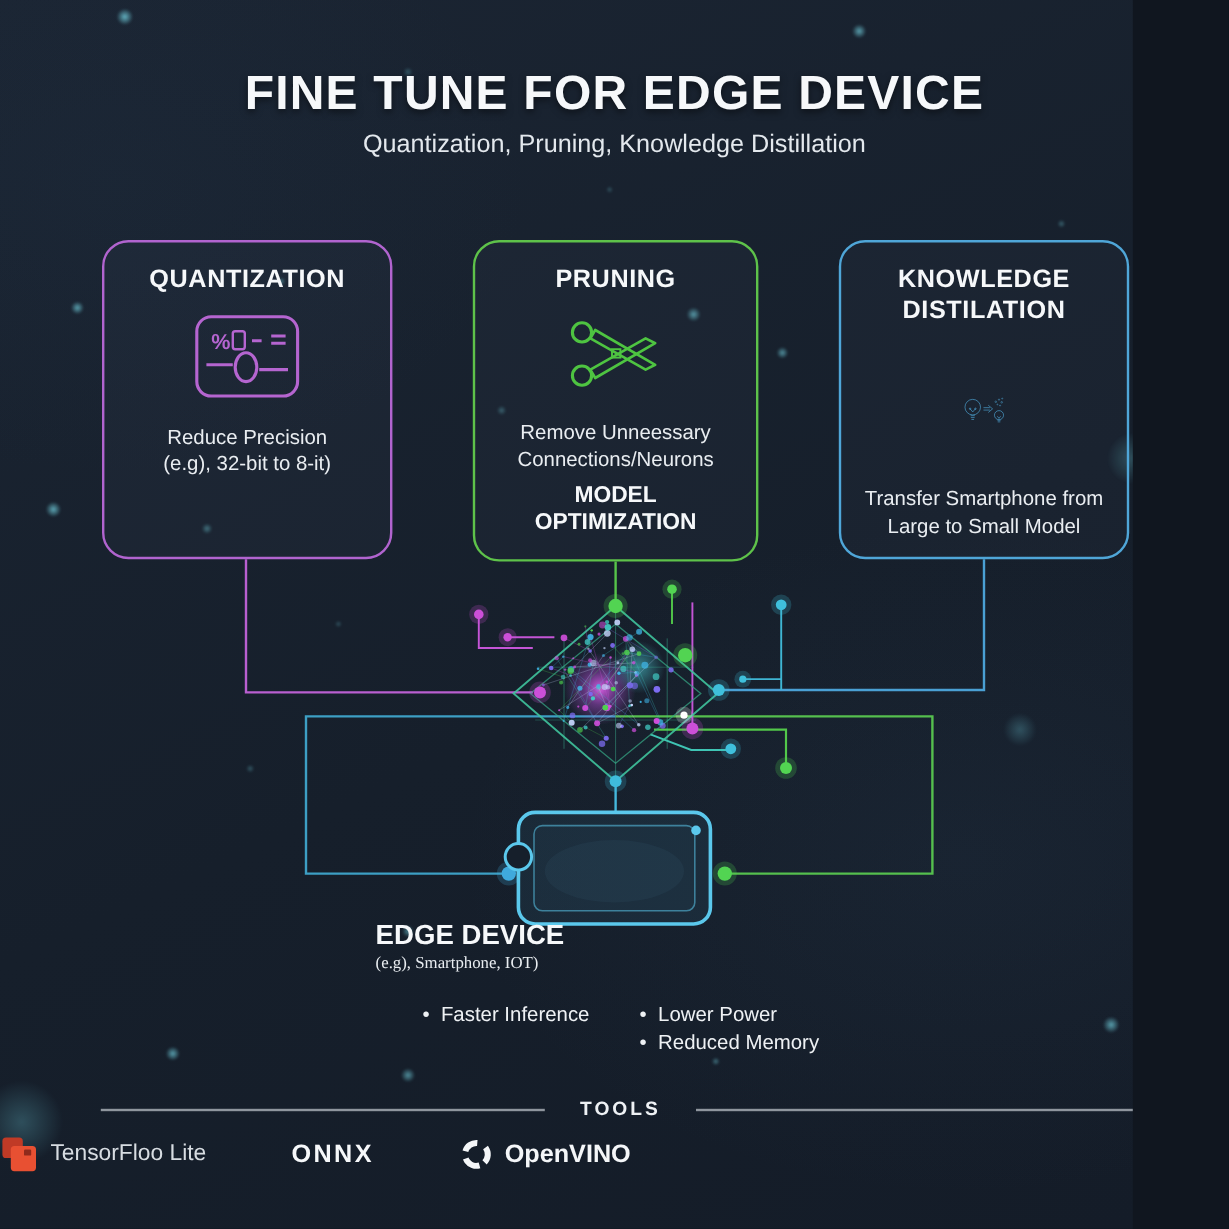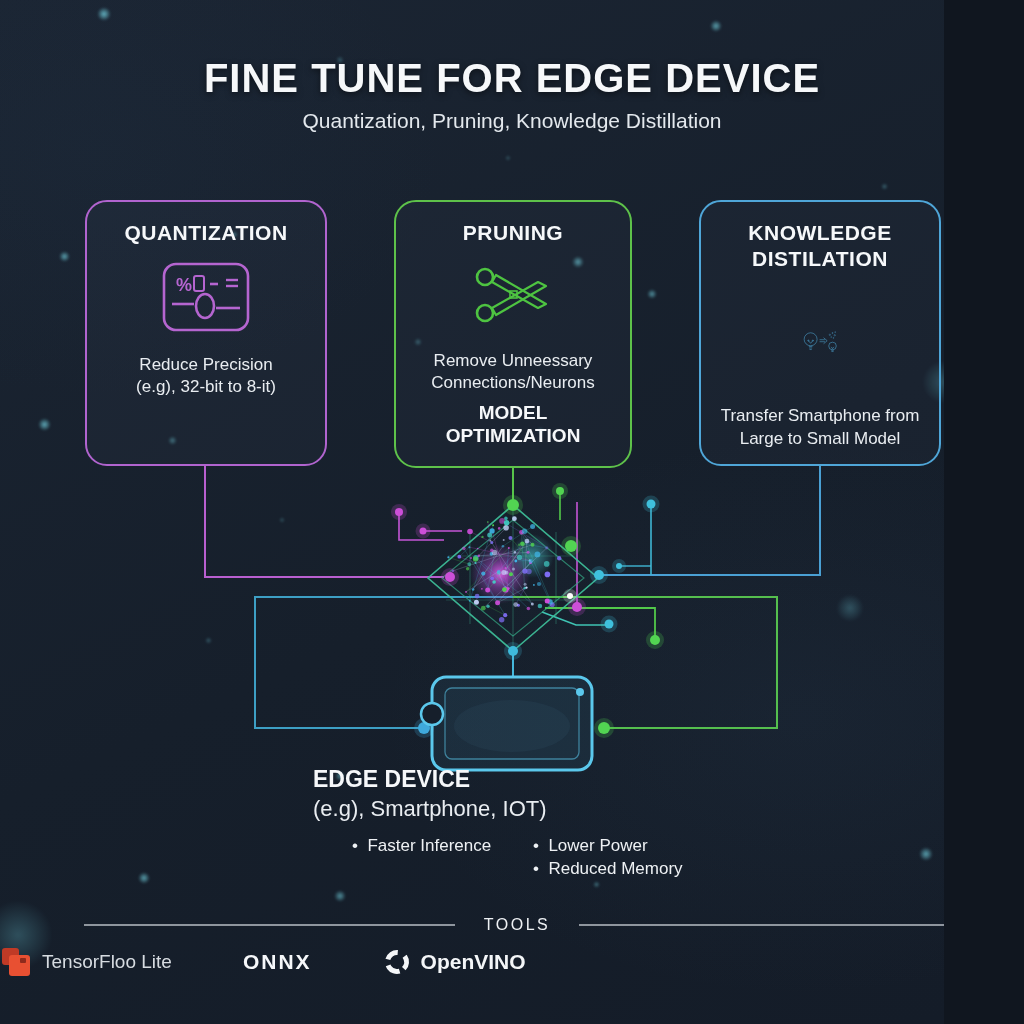--- a/index.html
+++ b/index.html
@@ -27,29 +27,29 @@
   .box-p{left:394px;top:200px;width:238px;height:268px;}
   .box-k{left:699px;top:200px;width:242px;height:266px;}
   .boxtitle{font-size:21px;font-weight:bold;color:#f6f8fa;text-align:center;line-height:1.22;
      letter-spacing:0.5px;margin:2px 0 0;}
   .boxicon{margin-top:14px;}
   .boxdesc{margin-top:20px;font-size:17px;color:#e9edf1;text-align:center;line-height:1.32;}
   .boxfooter{margin-top:auto;font-size:19px;font-weight:bold;color:#f6f8fa;text-align:center;
      width:150px;line-height:1.25;padding-bottom:4px;}
   .edge-label{position:absolute;left:313px;top:766px;width:400px;z-index:3;}
   .edge-title{font-size:23px;font-weight:bold;color:#f6f8fa;}
-  .edge-sub{font-size:22px;color:#e9edf1;margin-top:3px;}
+  .edge-sub{font-size:14px;color:#e9edf1;margin-top:3px;font-family:Liberation Serif, serif;}
   .benefits{position:absolute;z-index:3;font-size:17px;color:#eef1f4;line-height:23px;}
   .benefits .b::before{content:"\2022\00a0\00a0";}
   .bcol1{left:352px;top:834px;}
   .bcol2{left:533px;top:834px;}
   .tools-row{position:absolute;left:84px;top:916px;width:866px;display:flex;align-items:center;
      z-index:3;}
   .tools-row .line{flex:1;height:2px;background:#aeb4bc;opacity:0.8;}
-  .tools-label{font-size:16px;font-weight:normal;letter-spacing:2.5px;color:#eef1f4;margin:0 29px;}
+  .tools-label{font-size:16px;font-weight:bold;letter-spacing:2.5px;color:#eef1f4;margin:0 29px;}
   .logos-row{position:absolute;left:0;top:946px;width:1024px;display:flex;
      align-items:center;gap:71px;z-index:3;}
   .logo-item{display:flex;align-items:center;gap:10px;}
   .tf-text{font-size:19px;color:#d7dce1;}
   .onnx-text{font-size:21px;font-weight:800;letter-spacing:2px;color:#f6f8fa;}
   .ov-text{font-size:21px;font-weight:600;color:#f4f6f8;}
   .sparkle{position:absolute;left:941px;top:940px;z-index:3;}
 </style>
 </head>
 <body>

